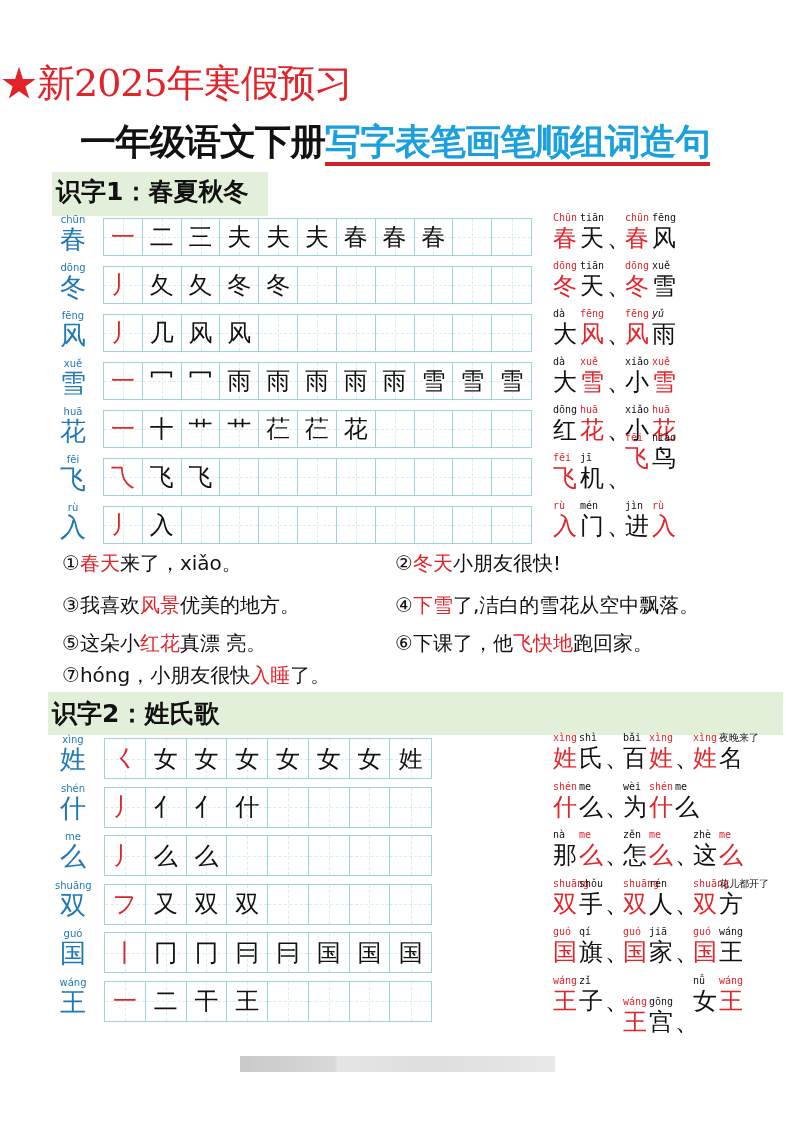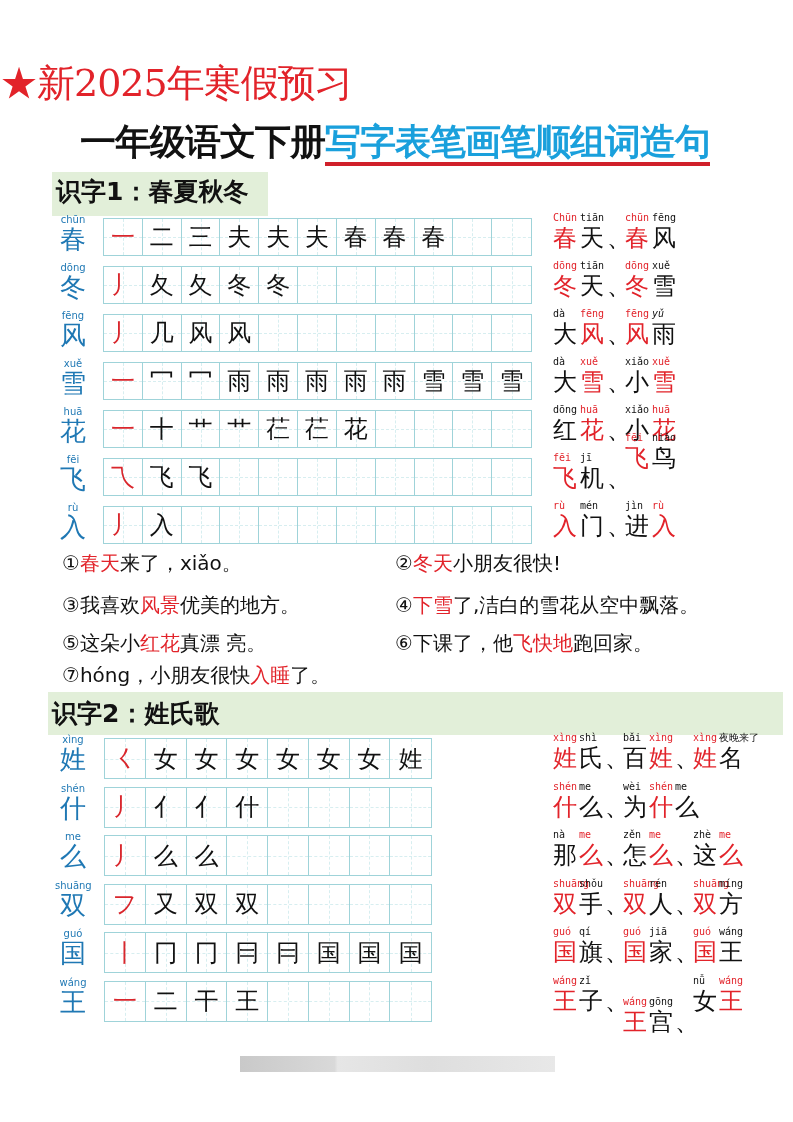--- a/index.html
+++ b/index.html
@@ -440,21 +440,21 @@
     </div>
     <div class="abs word-block" style="left:553px; top:877.5px;">
       <div class="word-py"><span class="r" style="display:inline-block; width:26px;">shuāng</span><span style="display:inline-block; width:26px;">shǒu</span></div>
       <div class="word-hz"><span class="r" style="display:inline-block; width:26px;">双</span><span style="display:inline-block; width:26px;">手</span><span style="display:inline-block; width:16px;">、</span></div>
     </div>
     <div class="abs word-block" style="left:623px; top:877.5px;">
       <div class="word-py"><span class="r" style="display:inline-block; width:26px;">shuāng</span><span style="display:inline-block; width:26px;">rén</span></div>
       <div class="word-hz"><span class="r" style="display:inline-block; width:26px;">双</span><span style="display:inline-block; width:26px;">人</span><span style="display:inline-block; width:16px;">、</span></div>
     </div>
     <div class="abs word-block" style="left:693px; top:877.5px;">
-      <div class="word-py"><span class="r" style="display:inline-block; width:26px;">shuāng</span><span style="display:inline-block; width:26px;">míng</span></div>
+      <div class="word-py"><span class="r" style="display:inline-block; width:26px;">shuāng</span><span style="display:inline-block; width:26px;">花儿都开了</span></div>
       <div class="word-hz"><span class="r" style="display:inline-block; width:26px;">双</span><span style="display:inline-block; width:26px;">方</span></div>
     </div>
     <div class="abs char-label" style="left:55px; top:928px; width:36px;">
       <span class="py">guó</span>
       <span class="hz">国</span>
     </div>
     <div class="abs grid" style="left:104px; top:932px; width:328px; height:41px;">
       <div class="cell" style="width:41px; height:100%;">
         <span class="red">丨</span>
       </div>

